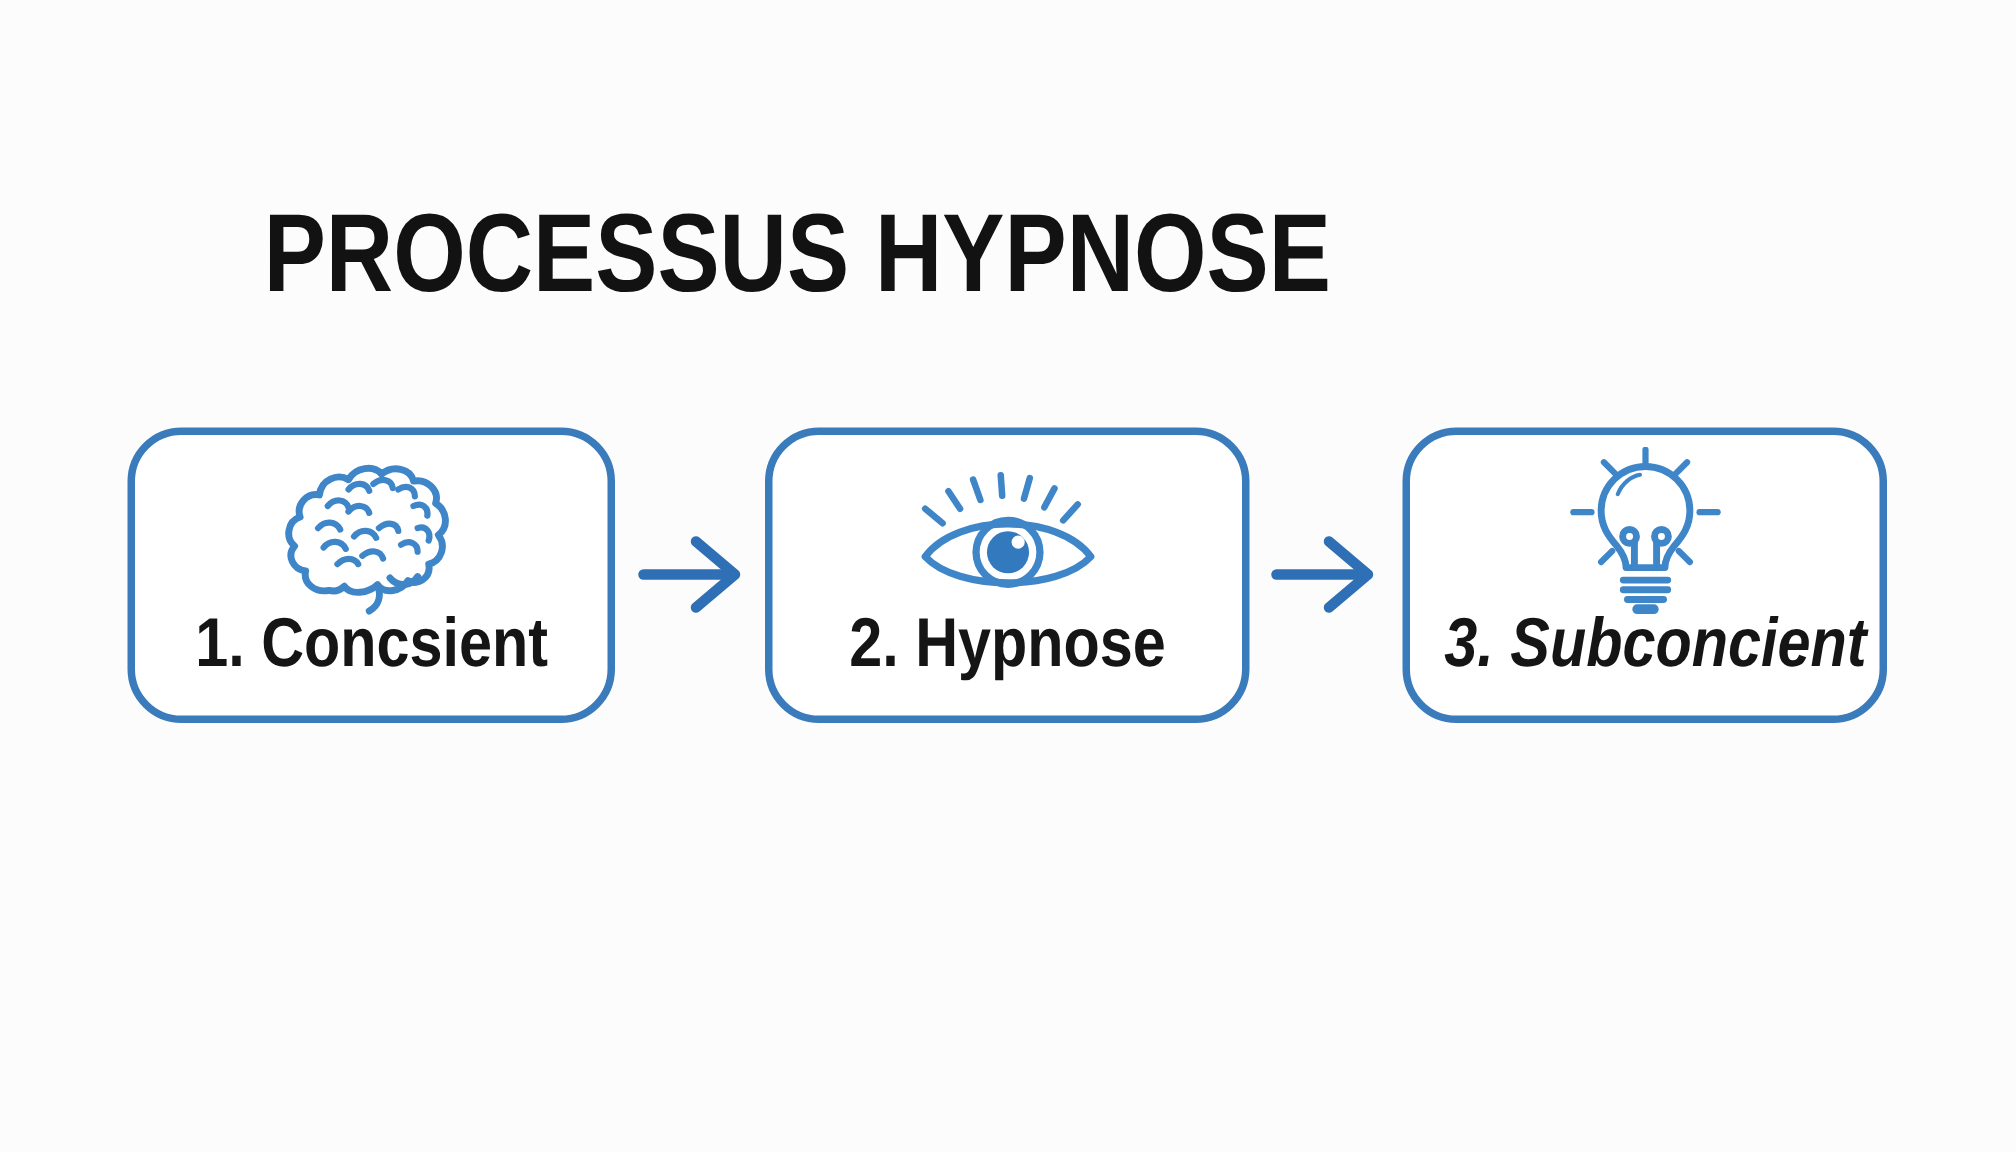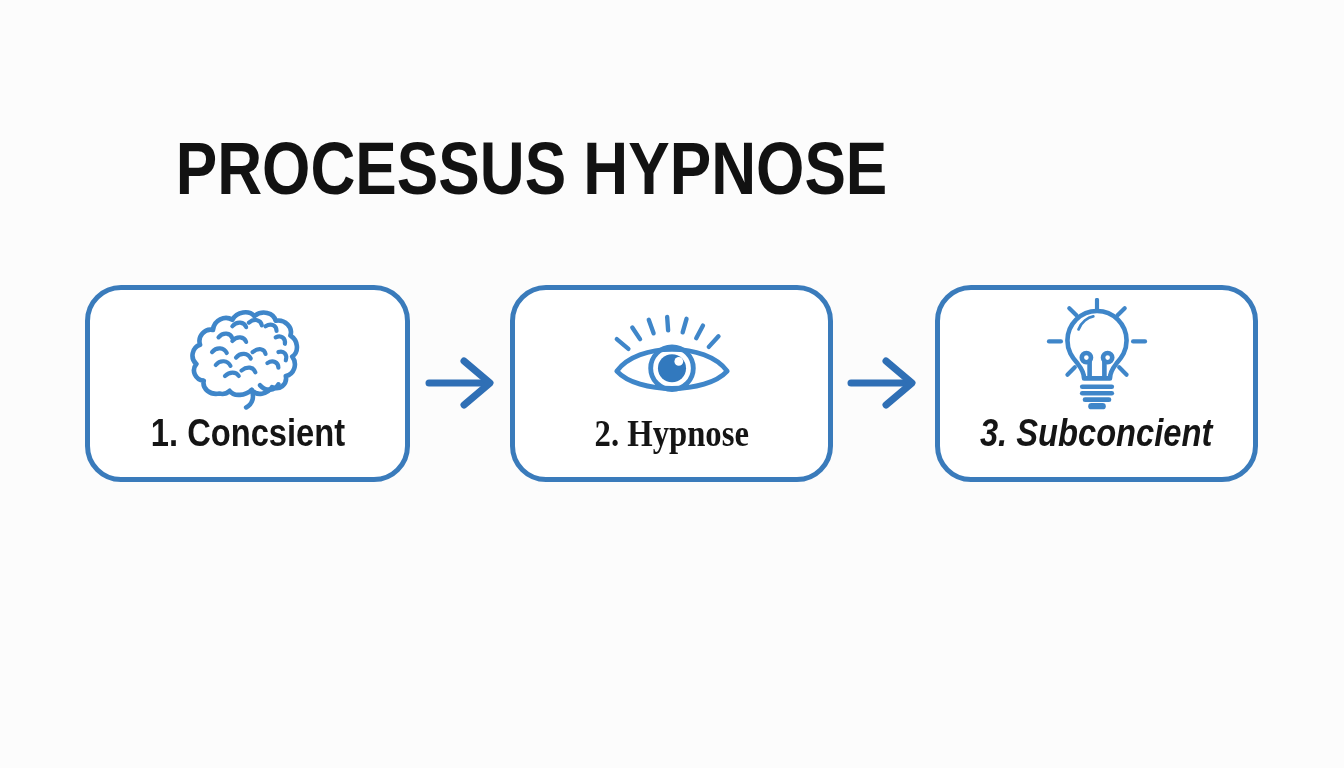--- a/index.html
+++ b/index.html
@@ -21,30 +21,30 @@
     transform:scaleX(0.84);
     transform-origin:center center;
   }
   .step-box{
     position:absolute;top:285px;width:323px;height:197px;
     border:5px solid #3a7bbb;border-radius:36px;
     background:#ffffff;box-sizing:border-box;
     display:flex;flex-direction:column;align-items:center;
   }
   .box-1{left:85px;width:325px;}
-  .box-2{left:510px;font-family:Liberation Serif, serif;}
+  .box-2{left:510px;}
   .box-3{left:935px;font-style:italic;}
   .icon-slot{
     height:122px;margin-top:8px;
     display:flex;align-items:center;justify-content:center;
   }
   .step-label{
     position:absolute;bottom:22px;left:0;width:100%;
     text-align:center;
-    font-size:38px;font-weight:bold;color:#151515;
+    font-size:46px;font-weight:bold;color:#151515;
     white-space:nowrap;
   }
   .step-label .condense{
     display:inline-block;
     transform:scaleX(0.86);
     transform-origin:center center;
   }
   .arrow{
     position:absolute;top:352px;width:76px;height:62px;
   }

